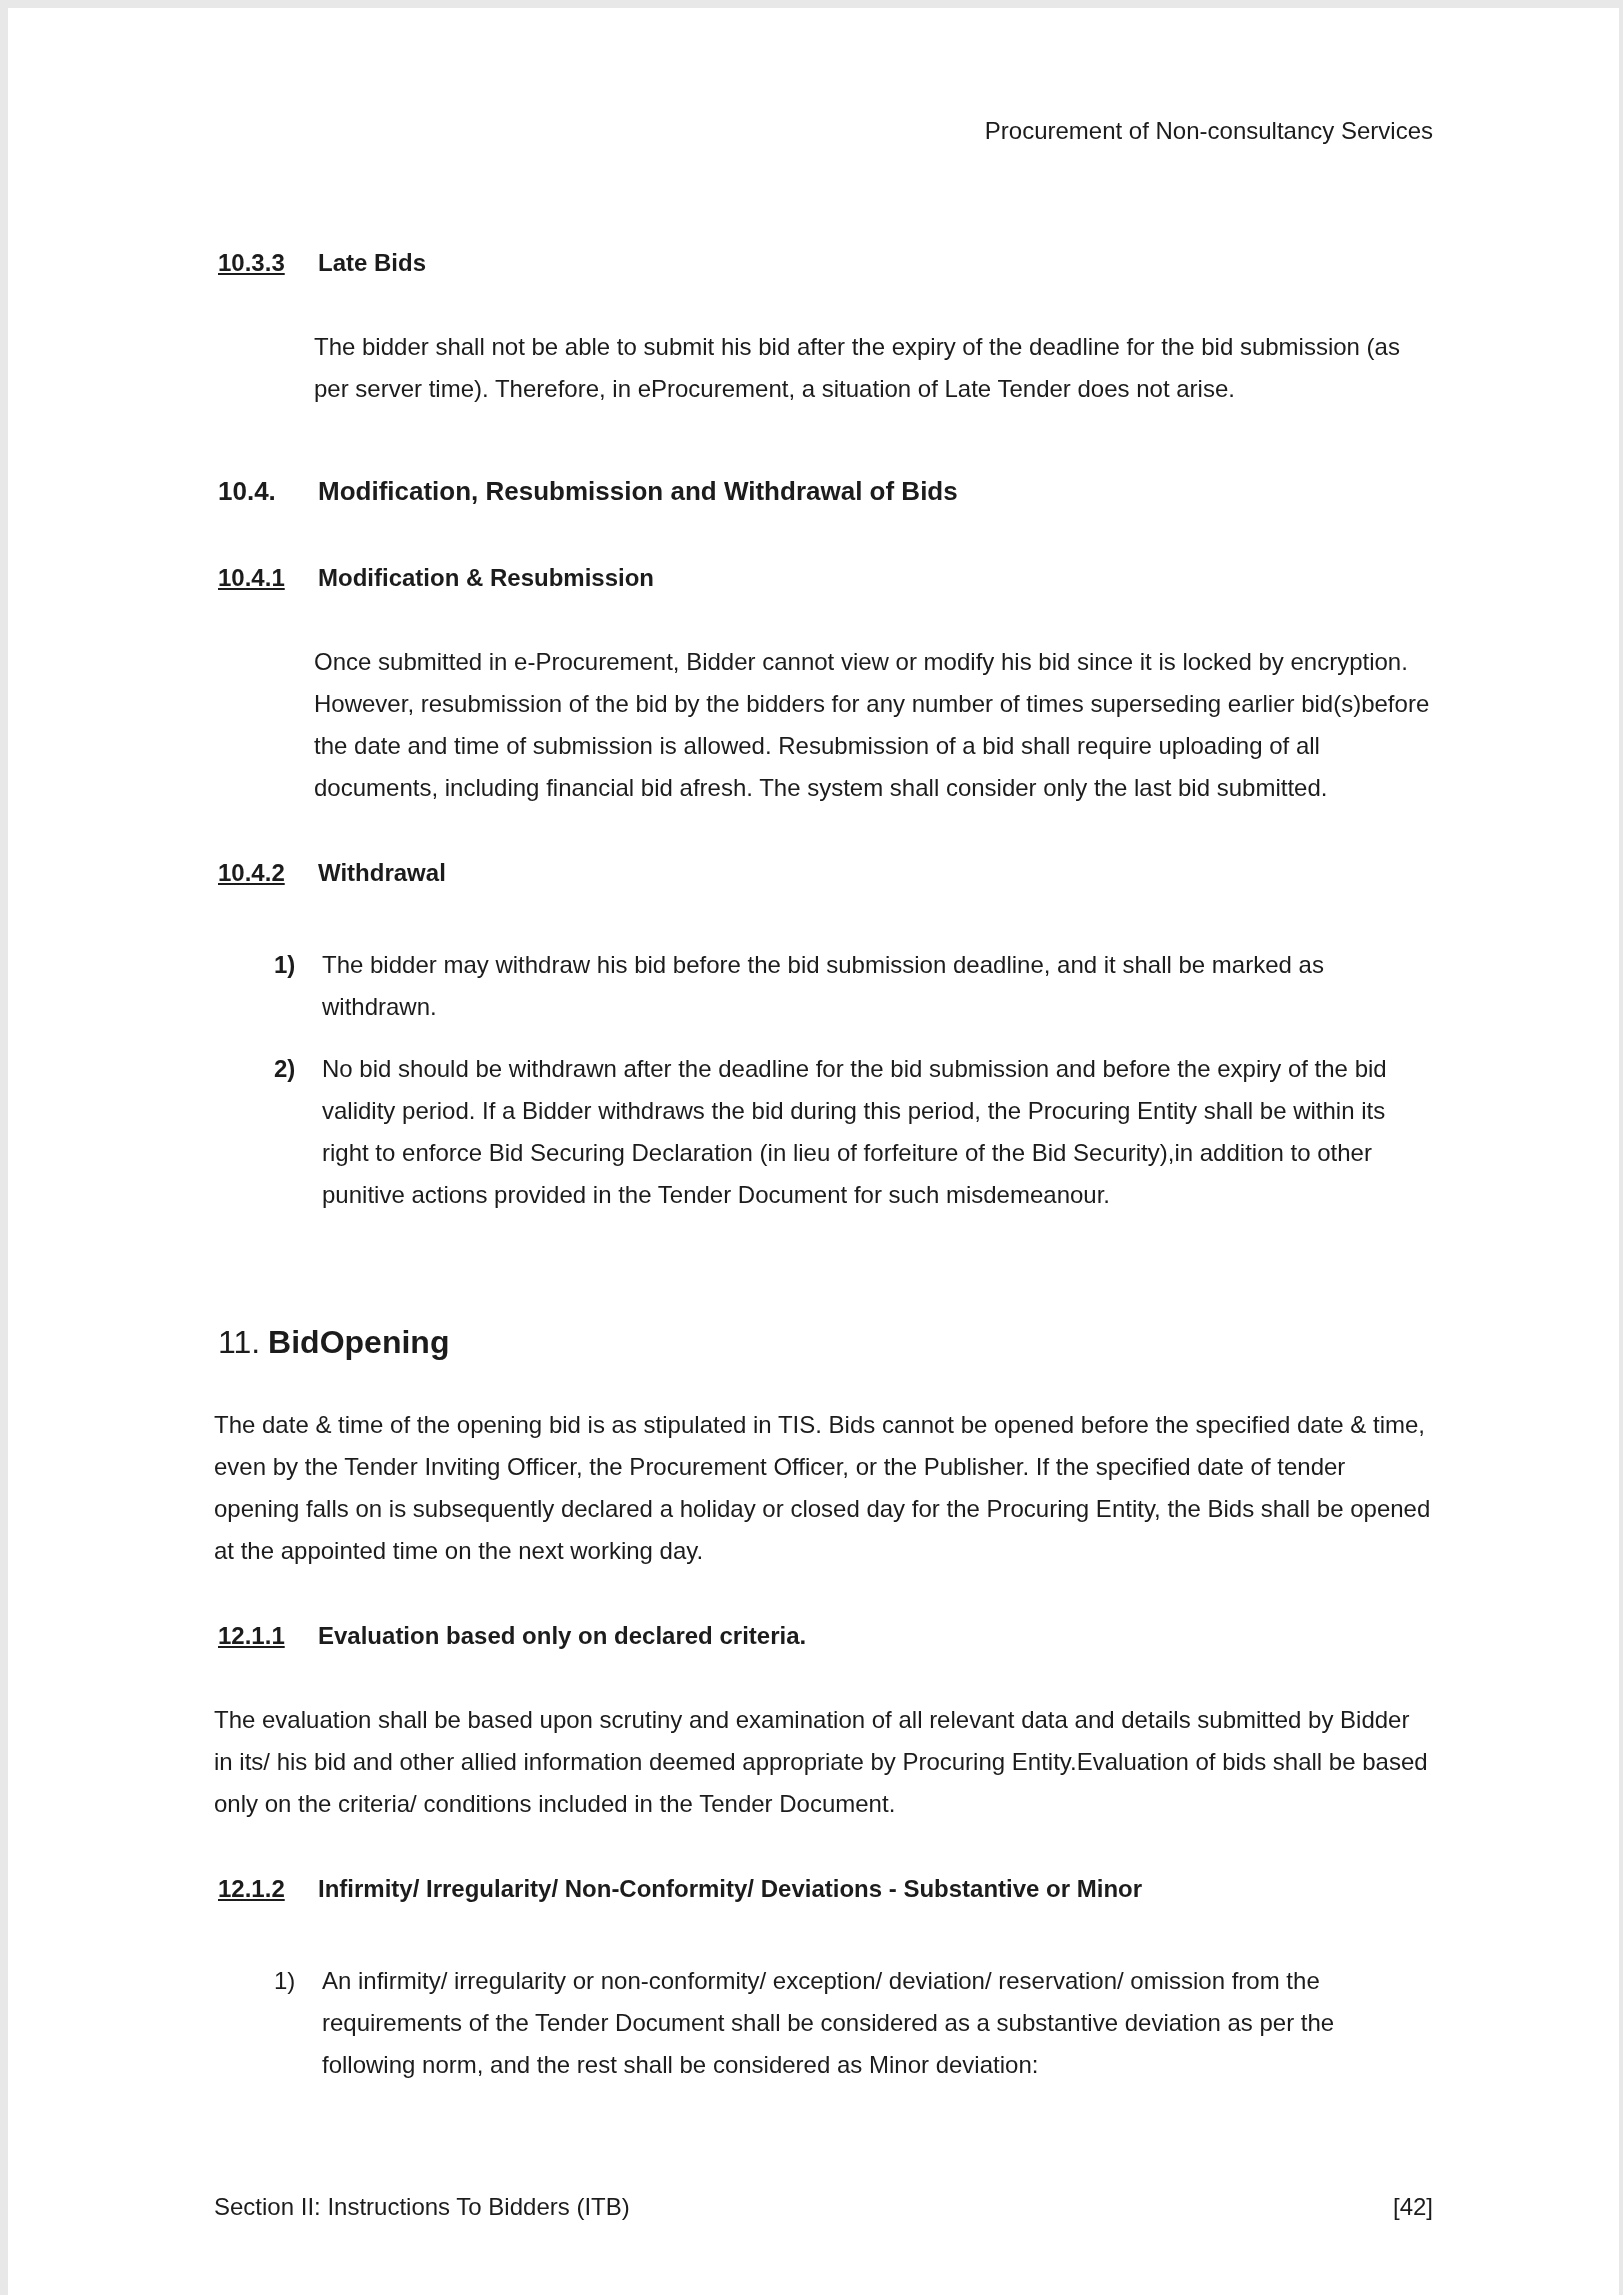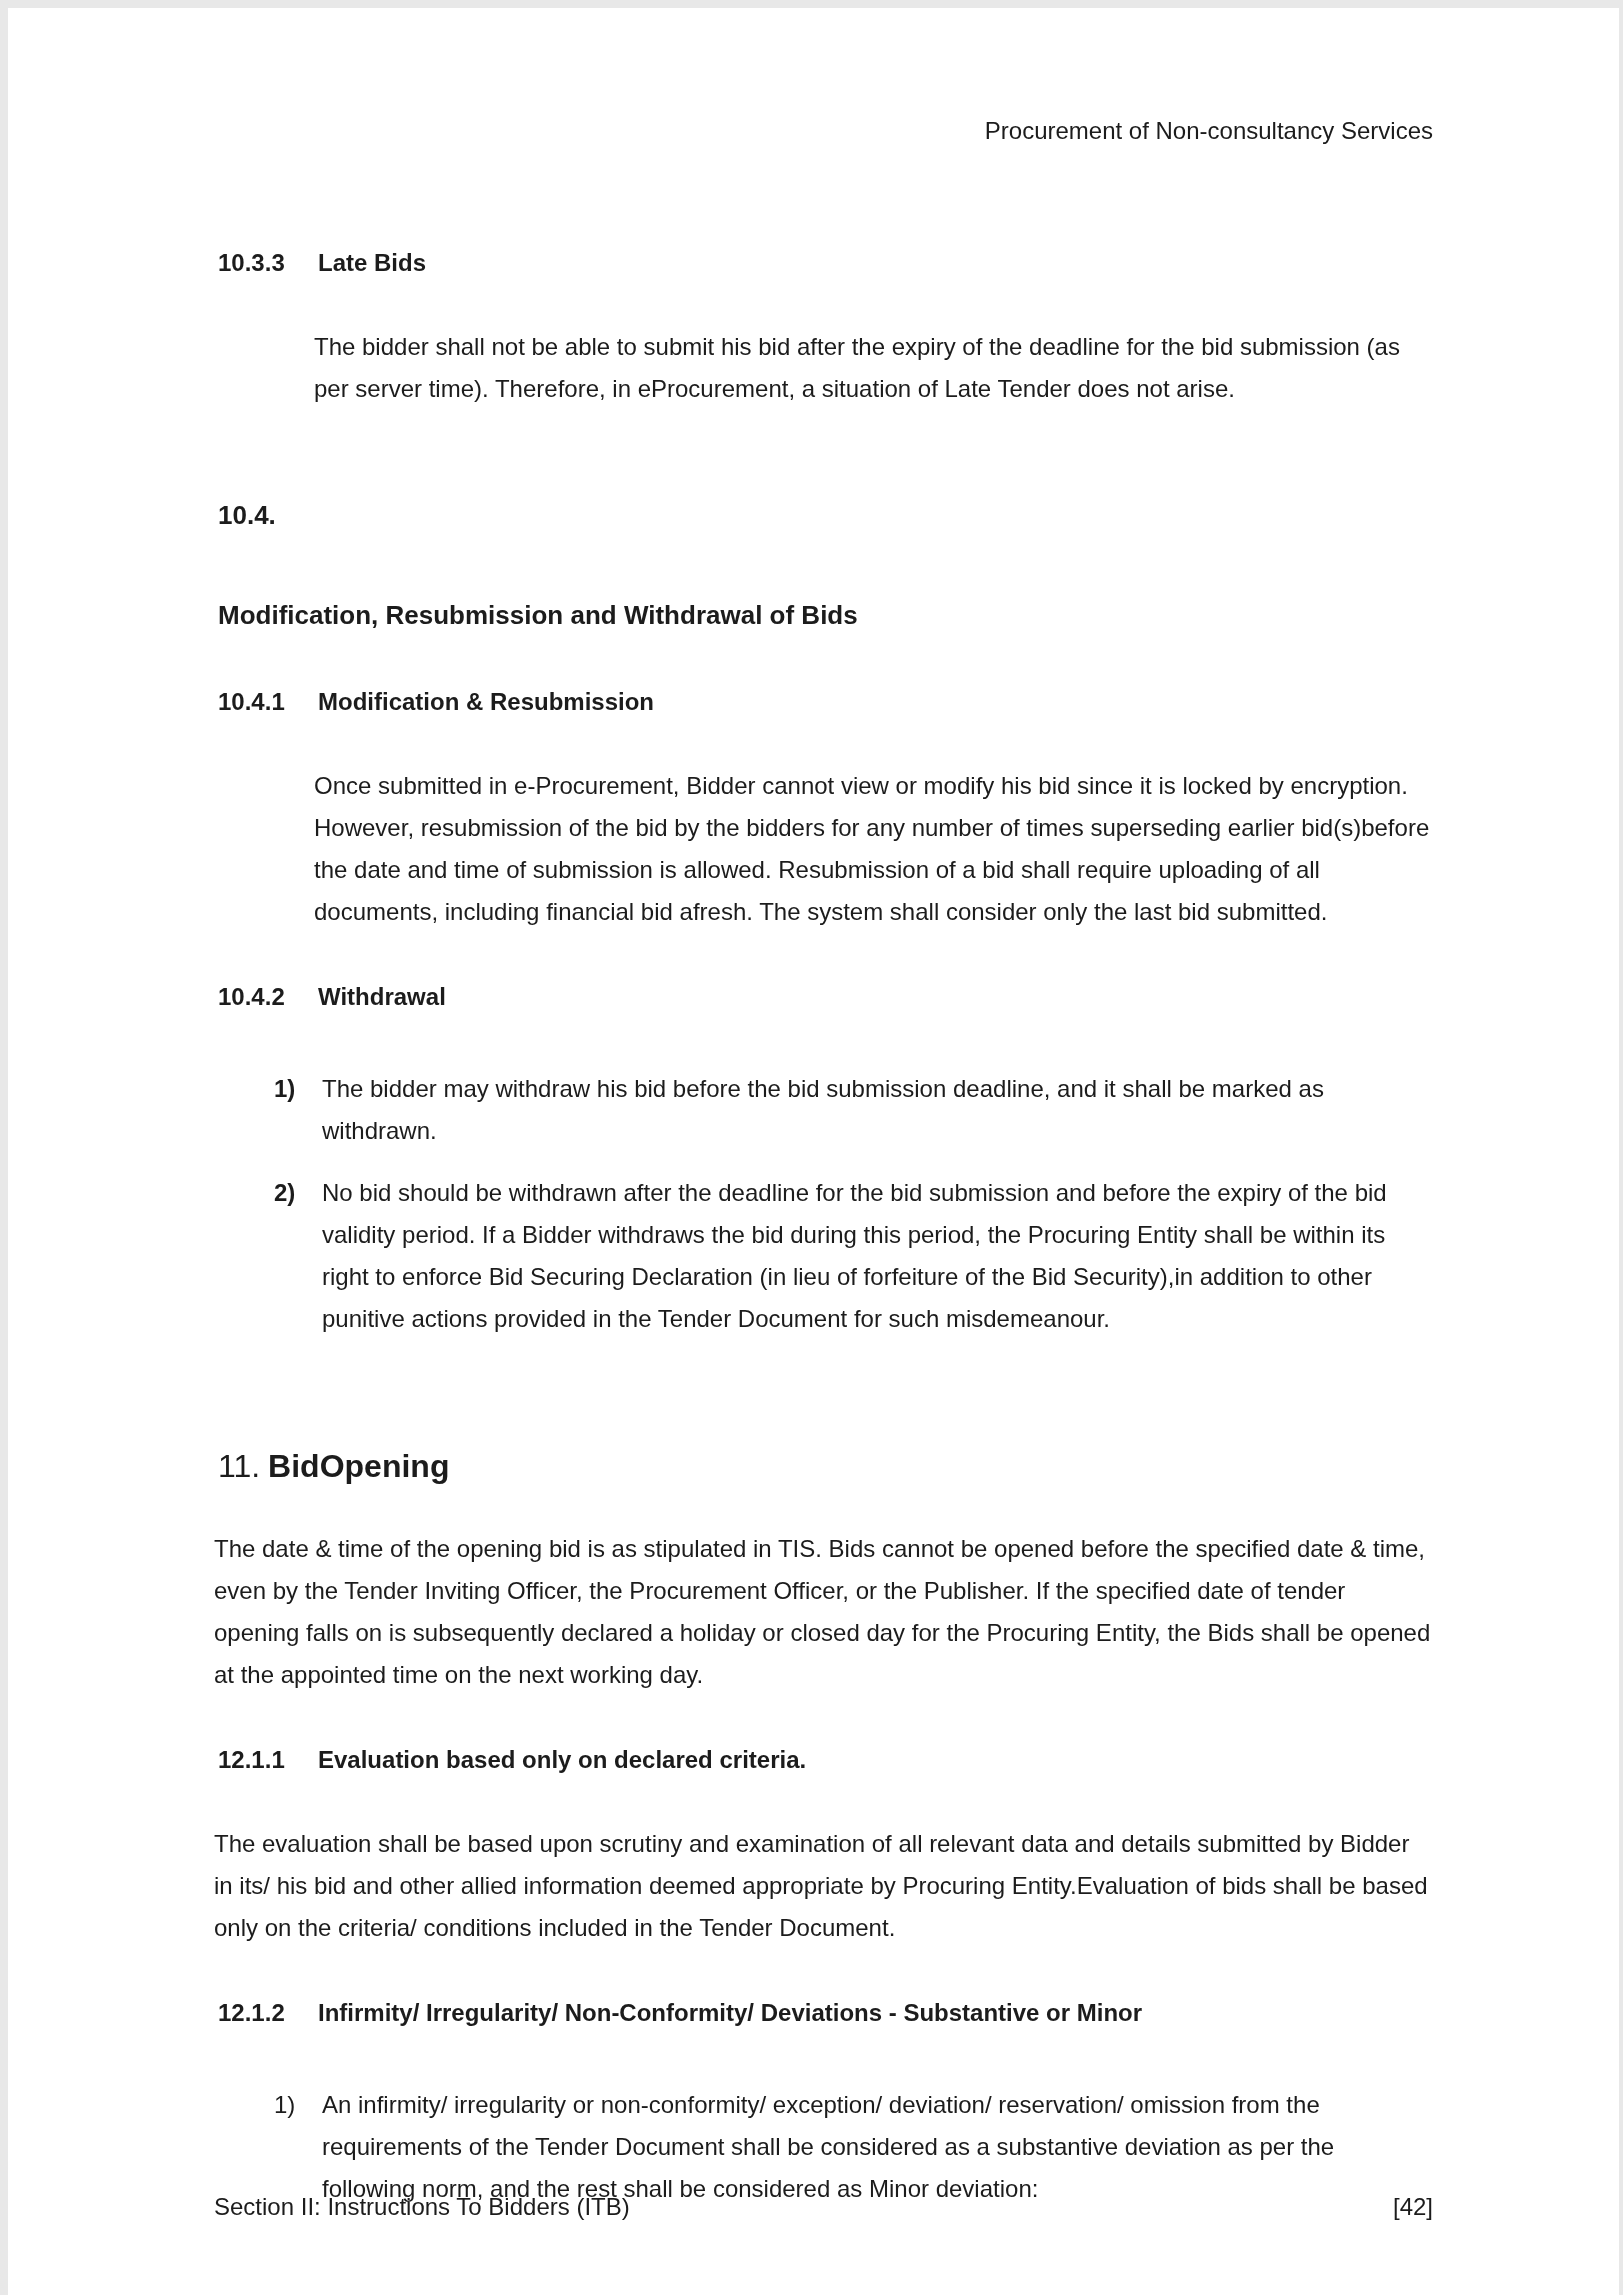--- a/index.html
+++ b/index.html
@@ -26,31 +26,30 @@
     margin-bottom: 85px;
   }
   
   .h3 {
     display: flex;
     font-weight: bold;
     font-size: 24px;
     line-height: 1.5;
     margin-bottom: 33px;
   }
-  .h3 .hnum { flex: 0 0 100px; }
+  .h3 .hnum { flex: 0 0 100px; text-decoration: underline; }
   .h3 .htitle { flex: 1; }
   
   .h2 {
     display: flex;
     font-weight: bold;
     font-size: 26px;
     line-height: 1.45;
-    margin-top: 75px;
+    margin-top: 51px;
     margin-bottom: 34px;
-    flex-direction: column;
   }
   .h2 .hnum { flex: 0 0 100px; }
   .h2 .htitle { flex: 1; }
   
   .h1 {
     font-size: 32px;
     line-height: 1.4;
     margin-top: 84px;
     margin-bottom: 31px;
   }

